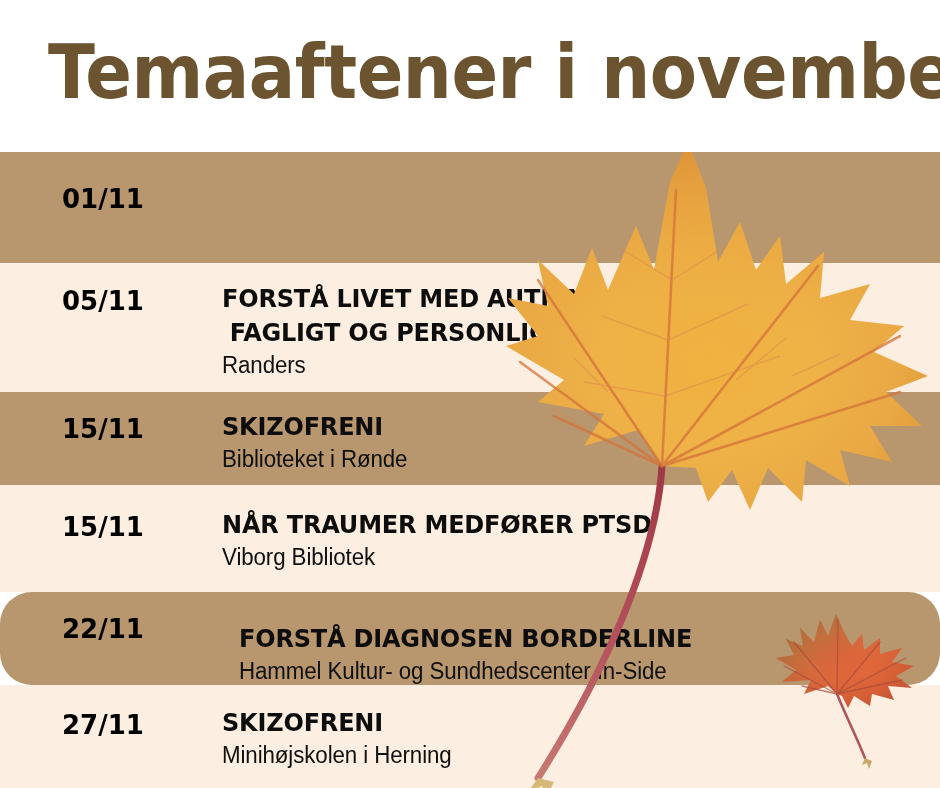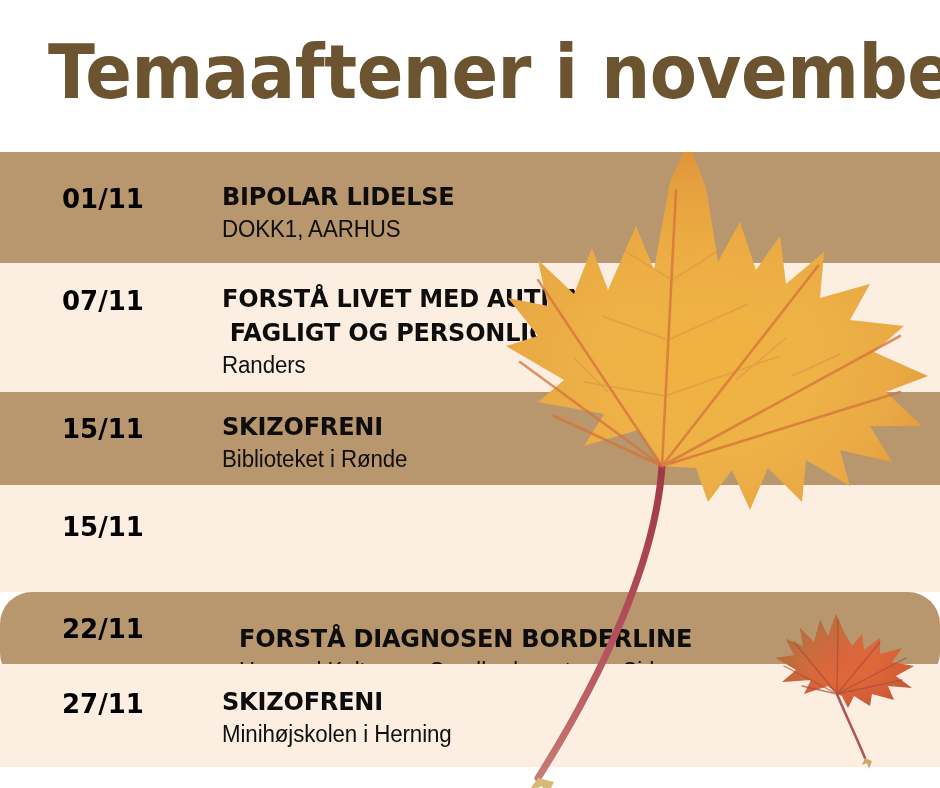--- a/index.html
+++ b/index.html
@@ -122,56 +122,56 @@
 </style>
 </head>
 <body>
 
 <div id="poster">
 
   <div id="rows">
 
     <div class="row brown" style="top:0px;height:111px;">
       <div class="row-date" style="top:32px;">01/11</div>
-      <div class="row-body" style="top:28px;">
-        <div class="row-title">BIPOLAR LIDELSE</div>
-        <div class="row-venue">DOKK1, AARHUS</div>
-      </div>
     </div>
 
     <div class="row cream" style="top:111px;height:129px;">
-      <div class="row-date" style="top:23px;">07/11</div>
+      <div class="row-date" style="top:23px;">05/11</div>
       <div class="row-body" style="top:19px;">
         <div class="row-title">FORSTÅ LIVET MED AUTISME UD FRA ET</div>
         <div class="row-title indented">FAGLIGT OG PERSONLIGT PERSPEKTIV</div>
         <div class="row-venue">Randers</div>
       </div>
     </div>
 
     <div class="row brown" style="top:240px;height:93px;">
       <div class="row-date" style="top:22px;">15/11</div>
       <div class="row-body" style="top:18px;">
         <div class="row-title">SKIZOFRENI</div>
         <div class="row-venue">Biblioteket i Rønde</div>
       </div>
     </div>
 
     <div class="row cream" style="top:333px;height:107px;">
       <div class="row-date" style="top:27px;">15/11</div>
+      <div class="row-body" style="top:23px;">
+        <div class="row-title">NÅR TRAUMER MEDFØRER PTSD</div>
+        <div class="row-venue">Viborg Bibliotek</div>
+      </div>
     </div>
 
     <div class="row brown" style="top:440px;height:93px;border-radius:32px;">
       <div class="row-date" style="top:22px;">22/11</div>
       <div class="row-body" style="top:30px;margin-left:17px;">
         <div class="row-title">FORSTÅ DIAGNOSEN BORDERLINE</div>
         <div class="row-venue">Hammel Kultur- og Sundhedscenter In-Side</div>
       </div>
     </div>
 
-    <div class="row cream" style="top:512px;height:103px;">
+    <div class="row cream" style="top:533px;height:103px;">
       <div class="row-date" style="top:25px;">27/11</div>
       <div class="row-body" style="top:21px;">
         <div class="row-title">SKIZOFRENI</div>
         <div class="row-venue">Minihøjskolen i Herning</div>
       </div>
     </div>
 
   </div>
 
   <svg id="leaf-big" viewBox="0 0 560 660" aria-hidden="true">

